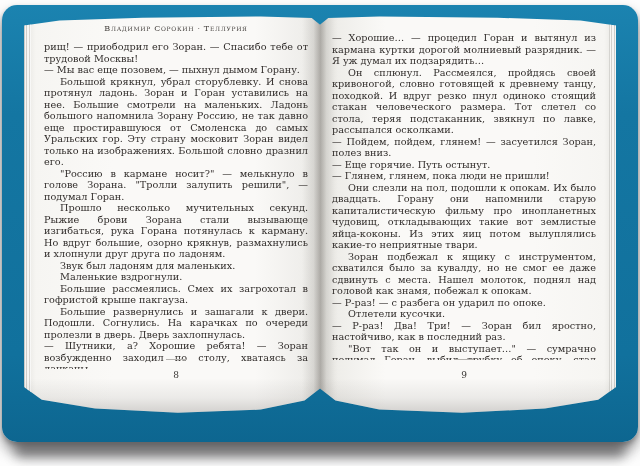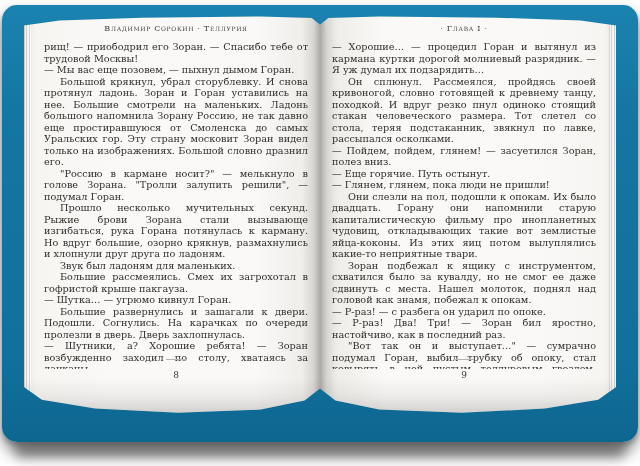--- a/index.html
+++ b/index.html
@@ -83,50 +83,50 @@
 
   <div class="book">
     <div class="pages">
 
       <div class="page left">
         <div class="sheet-lines"></div>
         <div class="inner">
           <div class="running-head">Владимир Сорокин · Теллурия</div>
           <div class="text-block">
               <p class="para cont">рищ! — приободрил его Зоран. — Спасибо тебе от трудовой Москвы!</p>
-              <p class="para dialog">— Мы вас еще позовем, — пыхнул дымом Горан.</p>
+              <p class="para dialog">— Мы вас еще позовем, — пыхнул дымом Горану.</p>
               <p class="para indent">Большой крякнул, убрал сторублевку. И снова протянул ладонь. Зоран и Горан уставились на нее. Большие смотрели на маленьких. Ладонь большого напомнила Зорану Россию, не так давно еще простиравшуюся от Смоленска до самых Уральских гор. Эту страну московит Зоран видел только на изображениях. Большой словно дразнил его.</p>
               <p class="para indent">"Россию в кармане носит?" — мелькнуло в голове Зорана. "Тролли залупить решили", — подумал Горан.</p>
               <p class="para indent">Прошло несколько мучительных секунд. Рыжие брови Зорана стали вызывающе изгибаться, рука Горана потянулась к карману. Но вдруг большие, озорно крякнув, размахнулись и хлопнули друг друга по ладоням.</p>
               <p class="para indent">Звук был ладоням для маленьких.</p>
+              <p class="para indent">Маленькие вздрогнули.</p>
               <p class="para indent">Большие рассмеялись. Смех их загрохотал в гофристой крыше пакгауза.</p>
-              <p class="para dialog">— Шутка… — угрюмо кивнул Горан.</p>
               <p class="para indent">Большие развернулись и зашагали к двери. Подошли. Согнулись. На карачках по очереди пролезли в дверь. Дверь захлопнулась.</p>
               <p class="para dialog">— Шутники, а? Хорошие ребята! — Зоран возбужденно заходил по столу, хватаясь за лацканы.</p>
             </div>
           <div class="folio">
             <span class="folio-rule"></span>
             <div class="folio-num">8</div>
           </div>
         </div>
       </div>
 
       <div class="page right">
         <div class="sheet-lines"></div>
         <div class="inner">
-          <div class="running-head">· Глава I ·</div>
           <div class="text-block">
               <p class="para dialog">— Хорошие… — процедил Горан и вытянул из кармана куртки дорогой молниевый разрядник. — Я уж думал их подзарядить…</p>
               <p class="para indent">Он сплюнул. Рассмеялся, пройдясь своей кривоногой, словно готовящей к древнему танцу, походкой. И вдруг резко пнул одиноко стоящий стакан человеческого размера. Тот слетел со стола, теряя подстаканник, звякнул по лавке, рассыпался осколками.</p>
               <p class="para dialog">— Пойдем, пойдем, глянем! — засуетился Зоран, полез вниз.</p>
               <p class="para dialog">— Еще горячие. Путь остынут.</p>
               <p class="para dialog">— Глянем, глянем, пока люди не пришли!</p>
               <p class="para indent">Они слезли на пол, подошли к опокам. Их было двадцать. Горану они напомнили старую капиталистическую фильму про инопланетных чудовищ, откладывающих такие вот землистые яйца-коконы. Из этих яиц потом вылуплялись какие-то неприятные твари.</p>
               <p class="para indent">Зоран подбежал к ящику с инструментом, схватился было за кувалду, но не смог ее даже сдвинуть с места. Нашел молоток, поднял над головой как знамя, побежал к опокам.</p>
               <p class="para dialog">— Р-раз! — с разбега он ударил по опоке.</p>
+              <p class="para indent">Отлетели кусочки.</p>
               <p class="para dialog">— Р-раз! Два! Три! — Зоран бил яростно, настойчиво, как в последний раз.</p>
               <p class="para indent">"Вот так он и выступает…" — сумрачно подумал Горан, выбил трубку об опоку, стал ковырять в ней пустым теллуровым гвоздем, вычищая.</p>
             </div>
           <div class="folio">
             <span class="folio-rule"></span>
             <div class="folio-num">9</div>
           </div>
         </div>
       </div>
 

